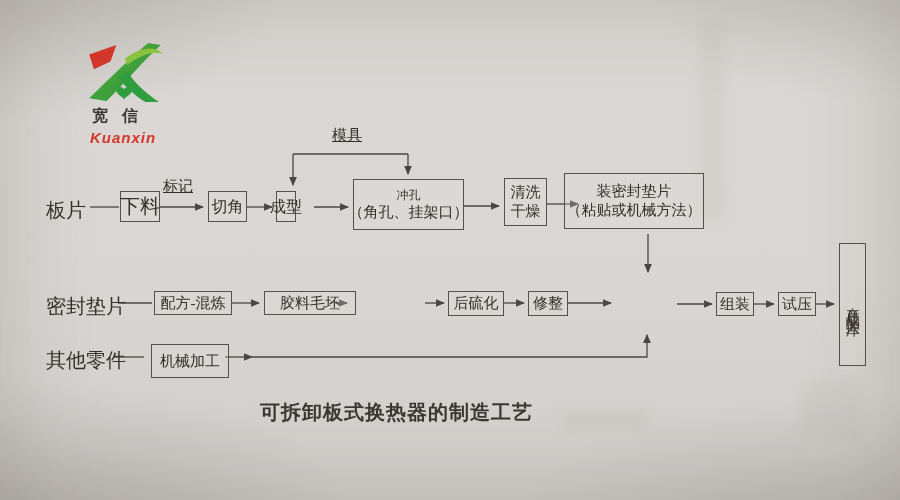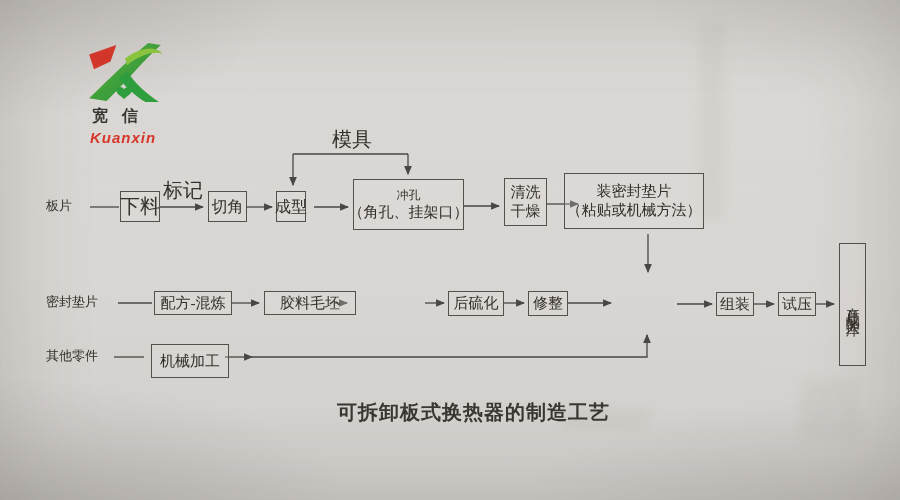--- a/index.html
+++ b/index.html
@@ -35,28 +35,28 @@
   }
 
   
   .box {
     position:absolute; border:1.4px solid #54504b;
     display:flex; flex-direction:column; align-items:center; justify-content:center;
     font-size:15px; line-height:1.25; text-align:center; color:#34302b;
     background:rgba(226,223,220,0.25);
   }
   .box span { display:block; white-space:nowrap; }
-  .lbl { position:absolute; font-size:13px; white-space:nowrap; color:#34302b; }
-  .lbl-small { font-size:20px; }
+  .lbl { position:absolute; font-size:20px; white-space:nowrap; color:#34302b; }
+  .lbl-small { font-size:15px;text-decoration:underline; }
   .vertical-box {
     writing-mode:vertical-rl; text-orientation:upright;
     letter-spacing:3px; font-size:14px;
   }
   .caption {
-    position:absolute; left:260px; top:399px; width:350px; text-align:right;
+    position:absolute; left:260px; top:399px; width:350px; text-align:left;
     font-size:20px; font-weight:bold; letter-spacing:1px; color:#3b3733;
   }
   svg.wires { position:absolute; left:0; top:0; }
 </style>
 </head>
 <body>
 
 <div id="stage">
 
   <div class="ghost" style="left:700px;top:20px;width:24px;height:200px"></div>
@@ -118,21 +118,21 @@
   <div class="lbl lbl-small" style="left:332px;top:126px">模具</div>
   <div class="lbl" style="left:46px;top:293px">密封垫片</div>
   <div class="lbl" style="left:46px;top:347px">其他零件</div>
 
   <div class="box" style="left:120px;top:191px;width:40px;height:31px;font-size:20px">
     <span>下料</span>
   </div>
   <div class="box" style="left:208px;top:191px;width:39px;height:31px;font-size:16px">
     <span>切角</span>
   </div>
-  <div class="box" style="left:276px;top:191px;width:30px;height:31px;font-size:16px">
+  <div class="box" style="left:276px;top:191px;width:20px;height:31px;font-size:16px">
     <span>成型</span>
   </div>
   <div class="box" style="left:353px;top:179px;width:111px;height:51px">
     <span style="font-size:12px">冲孔</span>
     <span>（角孔、挂架口）</span>
   </div>
   <div class="box" style="left:504px;top:178px;width:43px;height:48px">
     <span>清洗</span>
     <span>干燥</span>
   </div>

